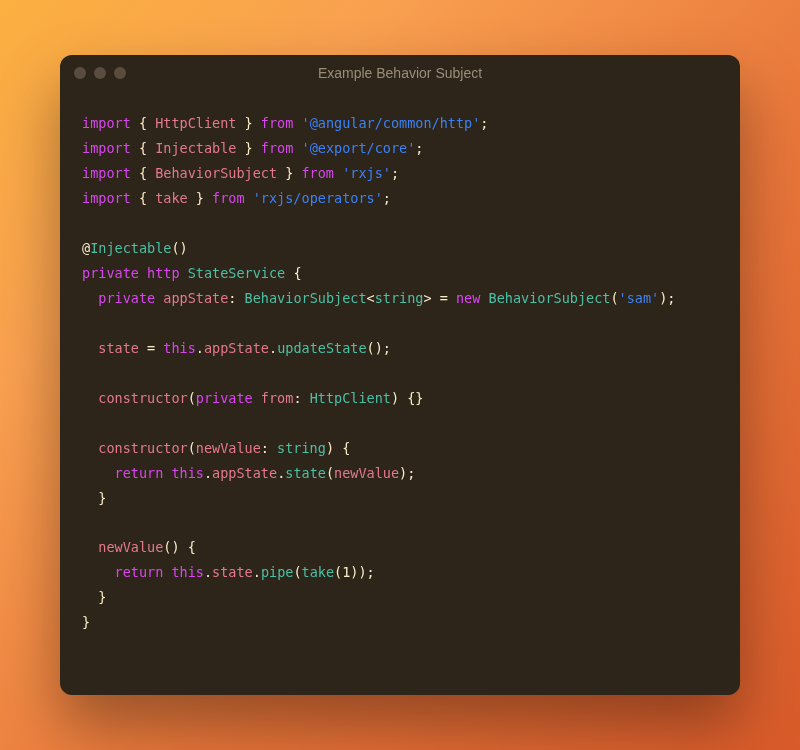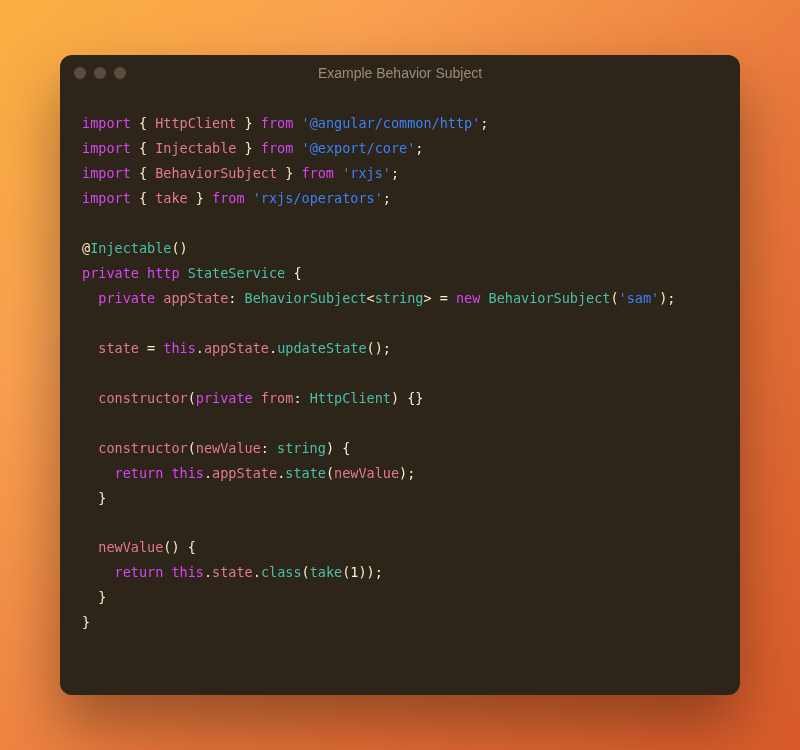--- a/index.html
+++ b/index.html
@@ -97,17 +97,17 @@
 
 <span>  </span><span class="prop">state</span><span> = </span><span class="kw">this</span><span>.</span><span class="prop">appState</span><span>.</span><span class="fn">updateState</span><span>();</span>
 
 <span>  </span><span class="prop">constructor</span><span>(</span><span class="kw">private</span><span> </span><span class="prop">from</span><span>: </span><span class="type">HttpClient</span><span>) {}</span>
 
 <span>  </span><span class="prop">constructor</span><span>(</span><span class="prop">newValue</span><span>: </span><span class="type">string</span><span>) {</span>
 <span>    </span><span class="kw">return</span><span> </span><span class="kw">this</span><span>.</span><span class="prop">appState</span><span>.</span><span class="fn">state</span><span>(</span><span class="prop">newValue</span><span>);</span>
 <span>  }</span>
 
 <span>  </span><span class="prop">newValue</span><span>() {</span>
-<span>    </span><span class="kw">return</span><span> </span><span class="kw">this</span><span>.</span><span class="prop">state</span><span>.</span><span class="fn">class</span><span>(</span><span class="fn">take</span><span>(</span><span>1</span><span>));</span>
+<span>    </span><span class="kw">return</span><span> </span><span class="kw">this</span><span>.</span><span class="prop">state</span><span>.</span><span class="fn">pipe</span><span>(</span><span class="fn">take</span><span>(</span><span>1</span><span>));</span>
 <span>  }</span>
 <span>}</span></pre>
   </div>
 </div>
 
 </body></html>

